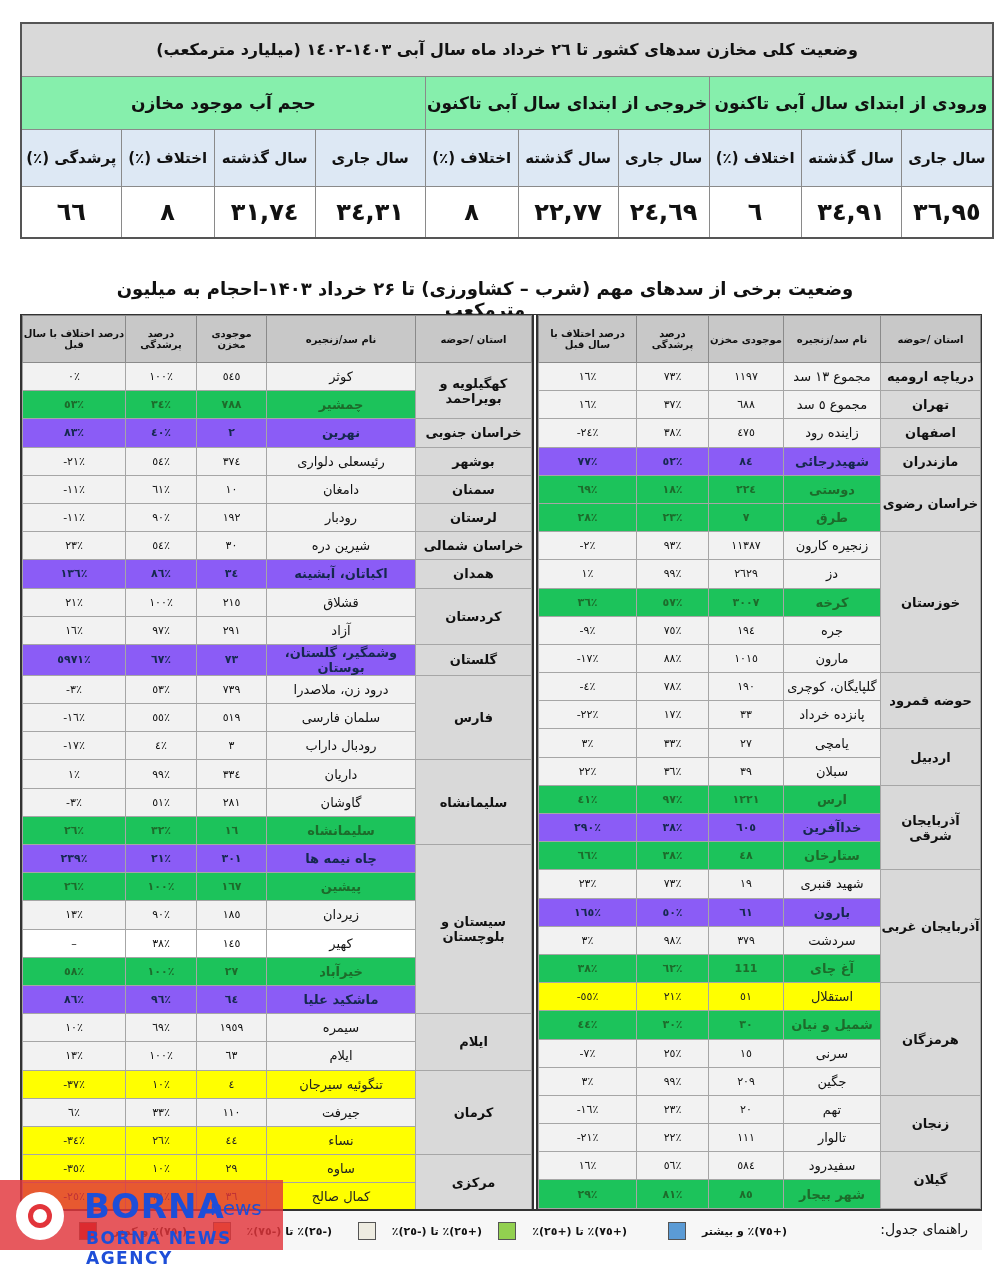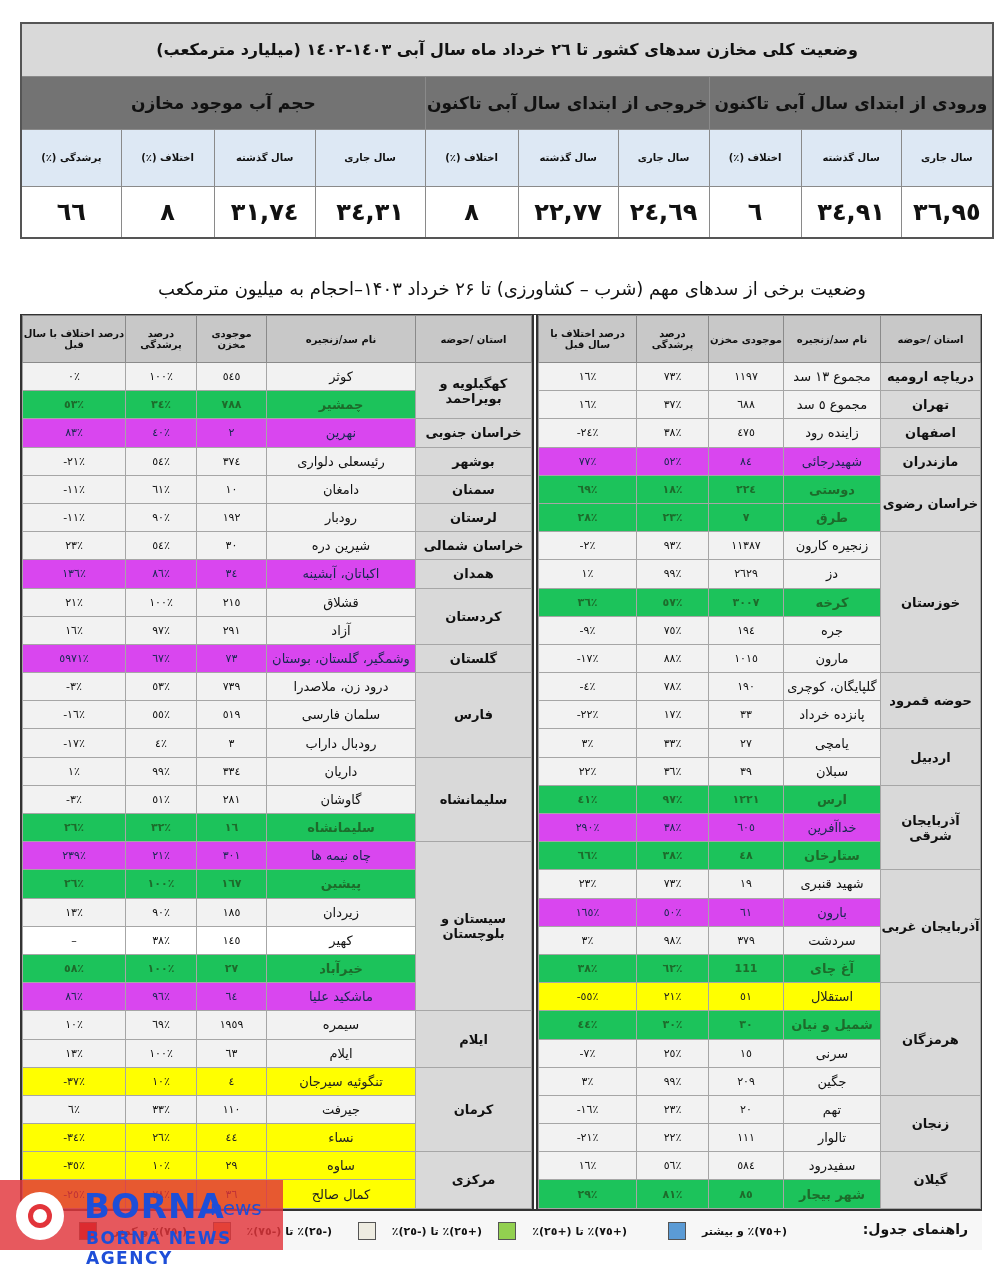--- a/index.html
+++ b/index.html
@@ -4,52 +4,52 @@
 <style>
   * { box-sizing: border-box; margin: 0; padding: 0; }
   html, body { width: 1000px; height: 1280px; background: #ffffff; overflow: hidden; }
   body { position: relative; font-family: "DejaVu Sans", sans-serif; color: #111; }
 
   
   .overview { position: absolute; left: 20px; top: 22px; width: 972px; height: 215px;
     border: 2px solid #555; border-collapse: collapse; direction: rtl; table-layout: fixed; }
   .overview td { border: 1px solid #8a8a8a; text-align: center; vertical-align: middle; font-weight: bold; }
   .overview .ov-title td { background: #d9d9d9; height: 53px; font-size: 16px; margin-top: 16px; }
-  .overview .ov-groups td { background: #737373; height: 53px; font-size: 17px; }
-  .overview .ov-sub td { background: #dde8f4; height: 57px; font-size: 10px; }
+  .overview .ov-groups td { background: #86efac; height: 53px; font-size: 17px; }
+  .overview .ov-sub td { background: #dde8f4; height: 57px; font-size: 15px; }
   .overview .ov-values td { background: #ffffff; height: 52px; font-size: 24px; }
 
   
-  .dams-title { position: absolute; left: 112px; top: 278px; width: 800px; text-align: center;
-    font-size: 18px; font-weight: normal; direction: rtl; }
+  .dams-title { position: absolute; left: 85px; top: 278px; width: 800px; text-align: center;
+    font-size: 18px; font-weight: bold; direction: rtl; }
 
   .dam-frame { position: absolute; left: 20px; top: 314px; width: 962px; height: 936px;
     border: 2px solid #333; }
   .dam-table { position: absolute; top: 315px; border-collapse: collapse; direction: rtl; table-layout: fixed; }
   .dam-table.right { left: 538px; width: 442px; }
   .dam-table.left { left: 22px; width: 509px; }
   .divider { position: absolute; left: 532px; top: 315px; width: 6px; height: 894px;
     border-left: 2px solid #333; border-right: 2px solid #333; background: #fff; }
 
   .dam-table th { background: #c8c8c8; height: 47px; font-size: 10px; font-weight: bold;
     border: 1px solid #8a8a8a; color: #111; }
   .dam-table td { height: 28.2px; border: 1px solid #a6a6a6; text-align: center; vertical-align: middle;
     font-size: 12px; background: #f2f2f2; }
   .dam-table td.prov { background: #d9d9d9; font-size: 13px; font-weight: bold; }
   .dam-table td.num { direction: ltr; font-size: 11px; }
   .dam-table td.name { font-size: 13px; }
   tr.st-white td.cell { background: #ffffff; }
   tr.st-green td.cell { background: #1cc35b; color: #1d6b2b; font-weight: bold; }
-  tr.st-blue td.cell { background: #d946ef; color: #15284f; font-weight: normal; }
+  tr.st-blue td.cell { background: #8b5cf6; color: #15284f; font-weight: bold; }
   tr.st-yellow td.cell { background: #ffff00; color: #222; }
 
   
   .legend { position: absolute; left: 20px; top: 1209px; width: 962px; height: 41px;
     background: #f7f7f7; border-top: 2px solid #333; direction: rtl; }
-  .legend-title { position: absolute; right: 14px; top: 10px; font-size: 14px; font-weight: bold; }
+  .legend-title { position: absolute; right: 14px; top: 10px; font-size: 14px; font-weight: normal; }
   .legend-item { position: absolute; top: 11px; display: flex; align-items: center; direction: rtl; gap: 16px; }
   .legend-item .sw { width: 18px; height: 18px; border: 1px solid #555; display: inline-block; }
   .legend-item .lt { font-size: 11px; font-weight: bold; direction: rtl; white-space: nowrap; }
 
   
   .watermark { position: absolute; left: 0; top: 1180px; width: 283px; height: 70px;
     background: rgba(226, 52, 58, 0.82); color: #1d4ed8; }
   .wm-logo { position: absolute; left: 16px; top: 12px; width: 48px; height: 48px; border-radius: 50%;
     background: #fff; }
   .wm-logo::before { content: ""; position: absolute; left: 12px; top: 12px; width: 24px; height: 24px;

